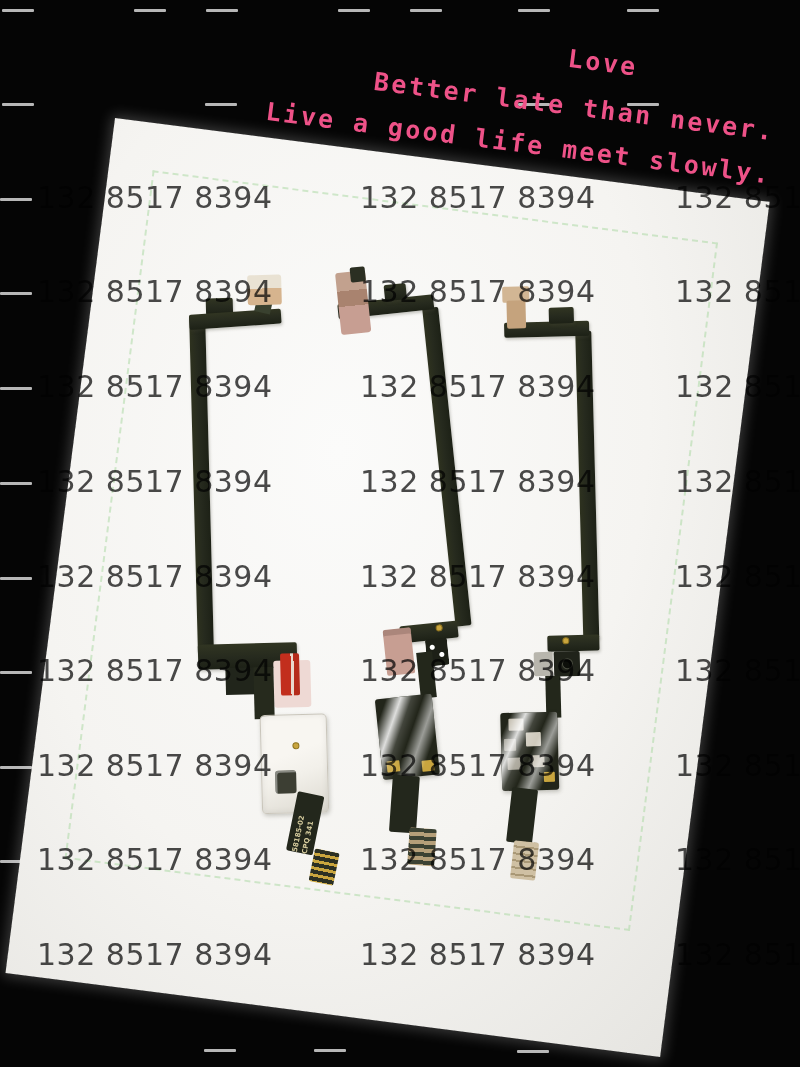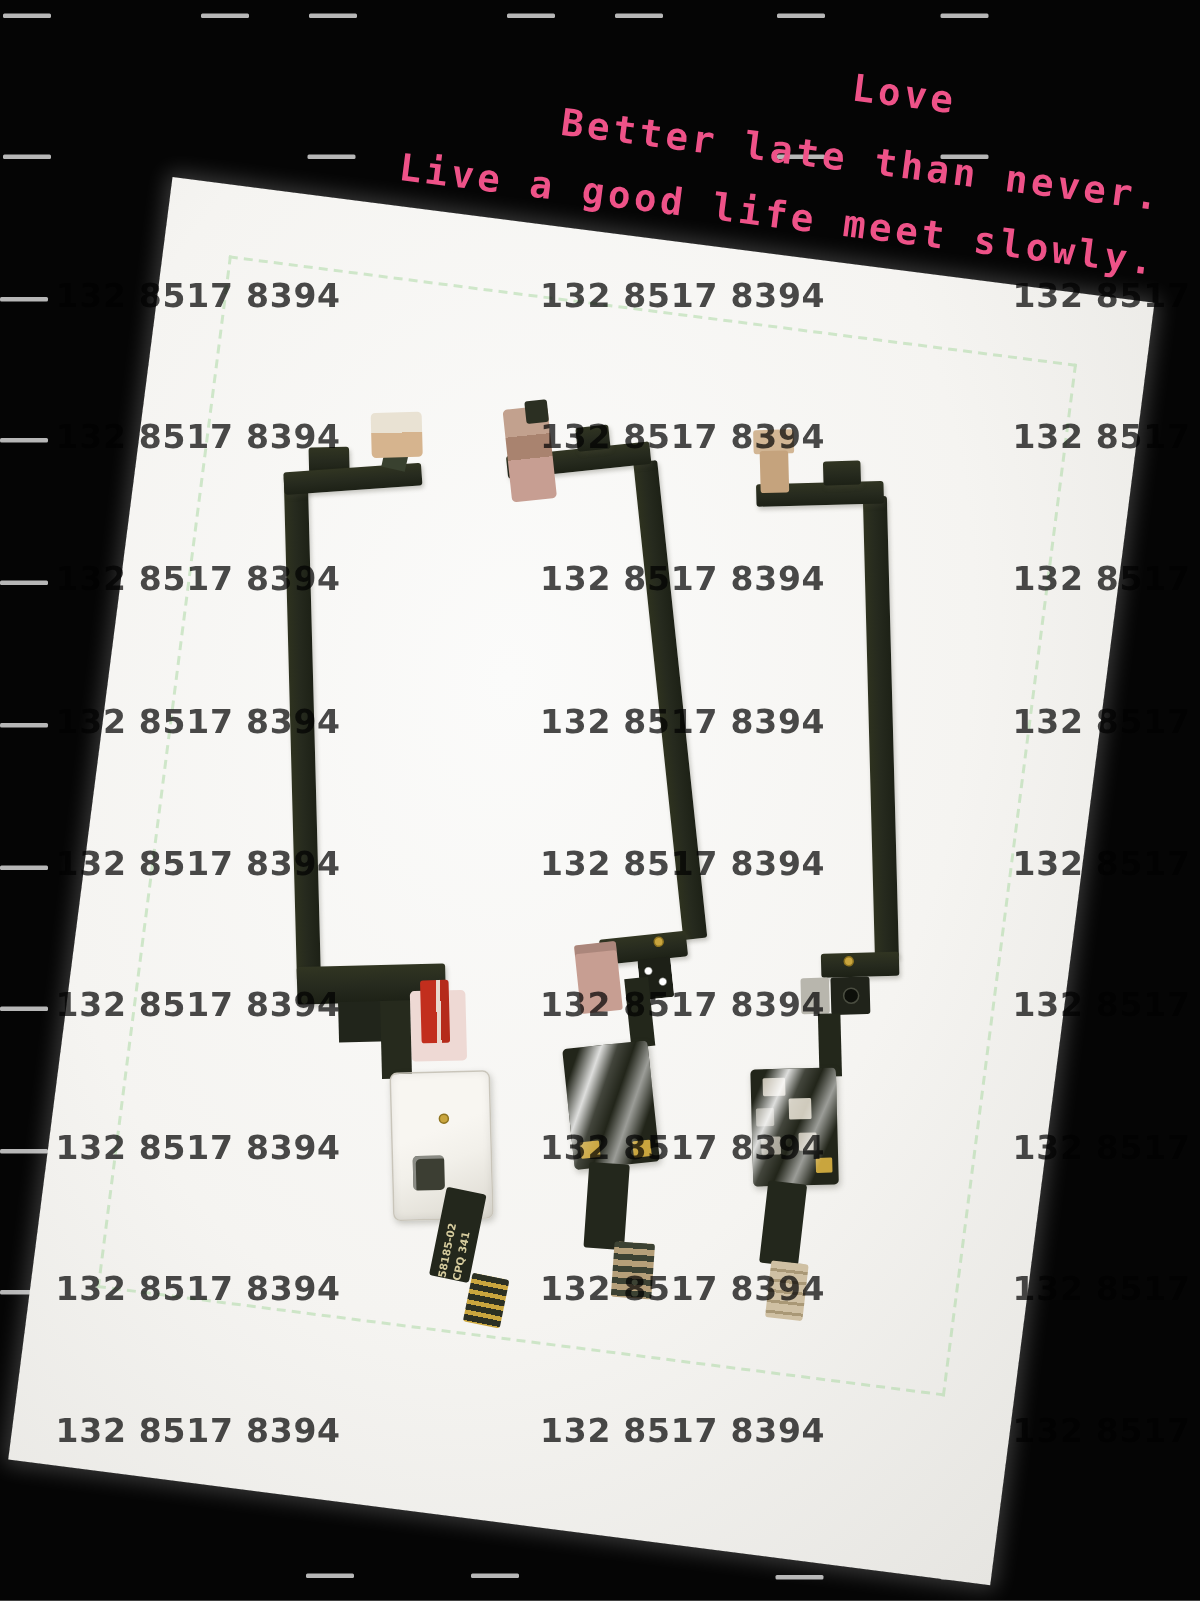--- a/index.html
+++ b/index.html
@@ -130,21 +130,21 @@
     transform:rotate(7.2deg);transform-origin:0 0;
   }
   .q1{left:570px;top:44px;}
   .q2{left:376px;top:67px;}
   .q3{left:268px;top:97px;}
 
   
   .wm-layer{position:absolute;inset:0;z-index:5;mix-blend-mode:multiply;}
   .wm{
     position:absolute;transform:translateY(-54%);white-space:nowrap;
-    font-family:"DejaVu Sans",sans-serif;font-size:22px;font-weight:bold;
+    font-family:"DejaVu Sans",sans-serif;font-size:30px;font-weight:normal;
     letter-spacing:0.5px;color:var(--watermark-gray,#3b3b3b);opacity:.92;
   }
 </style>
 </head>
 <body>
 
 <div class="stage">
 
   <div class="dash-layer">
       <div class="dash" style="left: 2px; top: 9px;"></div>

